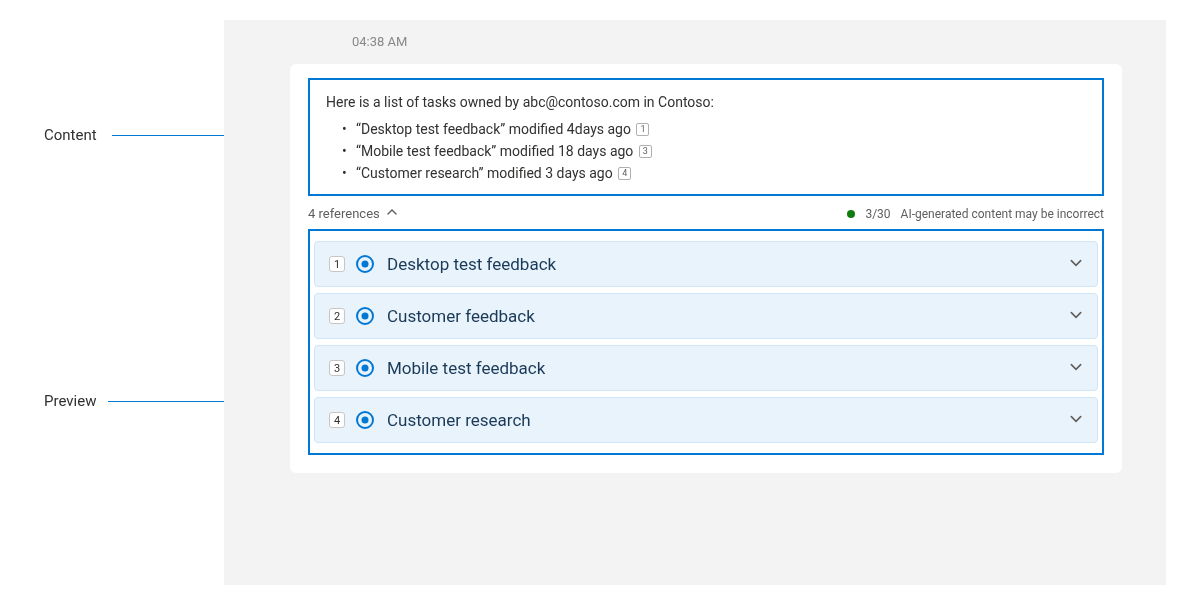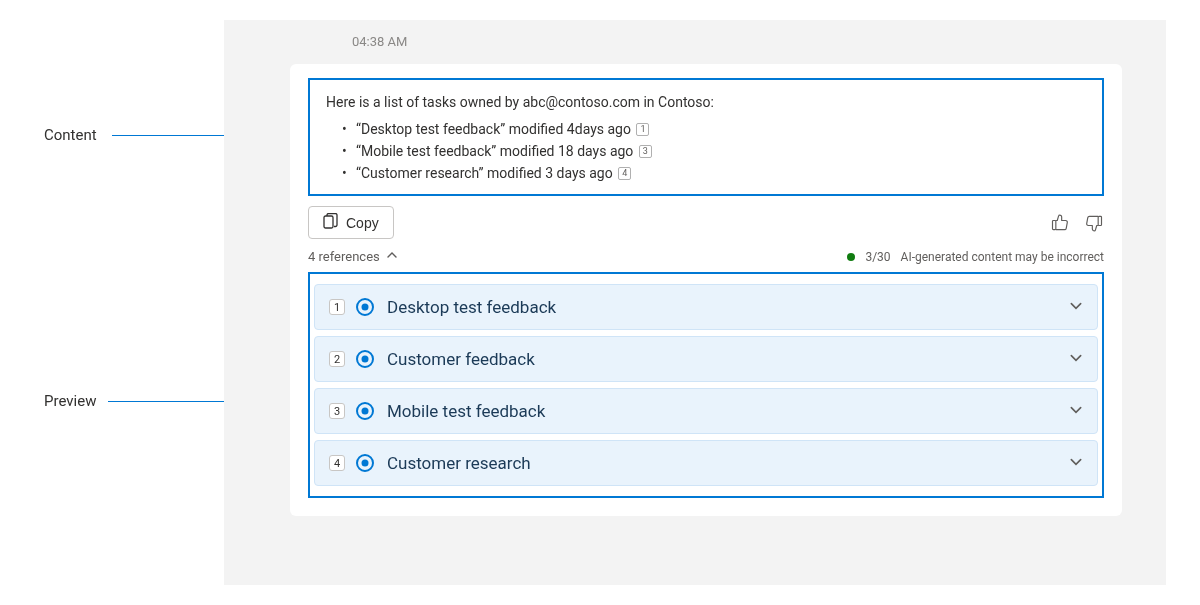--- a/index.html
+++ b/index.html
@@ -217,46 +217,20 @@
           <span>“Mobile test feedback” modified 18 days ago</span>
           <span class="cite">3</span>
         </li>
         <li>
           <span>“Customer research” modified 3 days ago</span>
           <span class="cite">4</span>
         </li>
       </ul>
     </div>
 
-    <div class="toolbar-row">
-      <button class="copy-btn">
-        <span>
-          <svg width="15" height="16" viewBox="0 0 15 16" fill="none">
-            <rect x="1" y="3" width="9" height="12" rx="1.5" stroke="#323130" stroke-width="1.3"></rect>
-            <path d="M4 3 V2 a1.5 1.5 0 0 1 1.5 -1.5 h7 A1.5 1.5 0 0 1 14 2 v10 a1.5 1.5 0 0 1 -1.5 1.5 H11" stroke="#323130" stroke-width="1.3" fill="none"></path>
-          </svg>
-        </span>
-        <span>Copy</span>
-      </button>
-
-      <div class="feedback">
-        <span class="thumb">
-          <svg width="20" height="20" viewBox="0 0 24 24" fill="none">
-            <path d="M7 20h10.5a2 2 0 0 0 1.97-1.64l1.3-7A2 2 0 0 0 18.8 9H14V5a2.5 2.5 0 0 0-2.5-2.5c-.6 0-1 .4-1.15.95L8.7 9H7" stroke="#605e5c" stroke-width="1.4" stroke-linejoin="round"></path>
-            <rect x="3" y="9" width="4" height="11" rx="1" stroke="#605e5c" stroke-width="1.4"></rect>
-          </svg>
-        </span>
-        <span class="thumb">
-          <svg width="20" height="20" viewBox="0 0 24 24" fill="none">
-            <path d="M17 4H6.5a2 2 0 0 0-1.97 1.64l-1.3 7A2 2 0 0 0 5.2 15H10v4a2.5 2.5 0 0 0 2.5 2.5c.6 0 1-.4 1.15-.95L15.3 15H17" stroke="#605e5c" stroke-width="1.4" stroke-linejoin="round"></path>
-            <rect x="17" y="4" width="4" height="11" rx="1" stroke="#605e5c" stroke-width="1.4"></rect>
-          </svg>
-        </span>
-      </div>
-    </div>
 
     <div class="ref-row">
       <div class="ref-toggle">
         <span>4 references</span>
         <span>
           <svg width="12" height="12" viewBox="0 0 12 12">
             <path d="M2 8 L6 4 L10 8" stroke="#605e5c" stroke-width="1.4" fill="none" stroke-linecap="round"></path>
           </svg>
         </span>
       </div>

